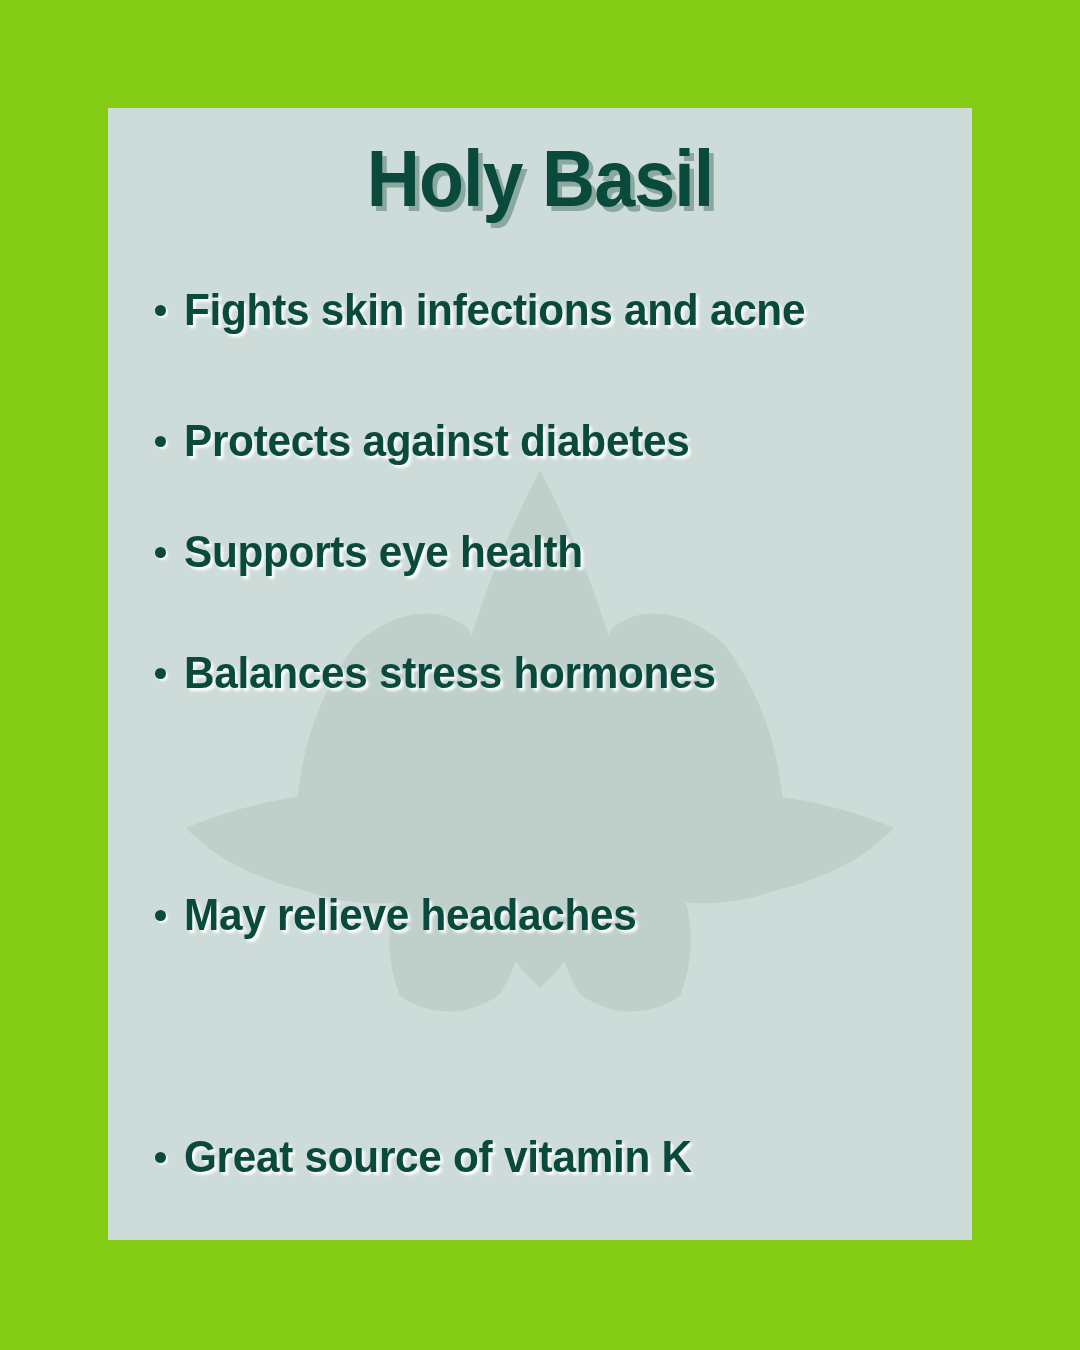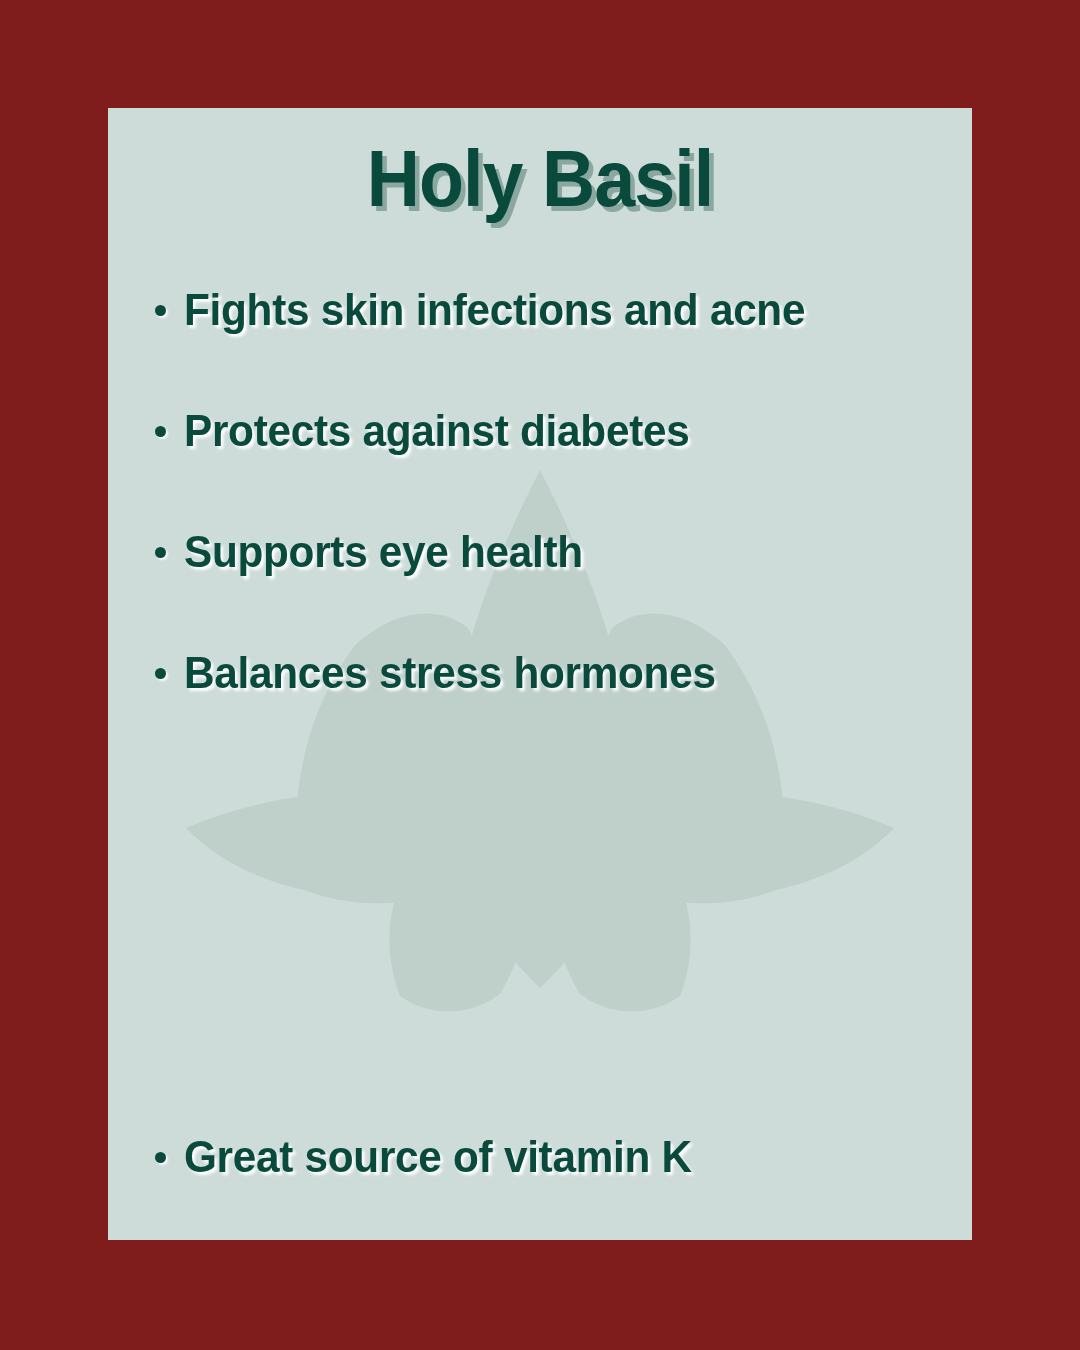--- a/index.html
+++ b/index.html
@@ -12,21 +12,21 @@
     width: 1080px;
     height: 1350px;
     font-family: "Liberation Sans", sans-serif;
     overflow: hidden;
   }
 
   #poster {
     position: relative;
     width: 1080px;
     height: 1350px;
-    background: #7f1d1d;
+    background: #84cc16;
   }
 
   
   #card {
     position: absolute;
     left: 108px;
     top: 108px;
     width: 864px;
     height: 1132px;
     background: #cedcd9;
@@ -140,36 +140,40 @@
 
     <div id="title">Holy Basil</div>
 
     <ul id="bullets">
 
       <li class="bullet-row" style="top:174px">
         <span class="bullet-dot"></span>
         <span class="bullet-text">Fights skin infections and acne</span>
       </li>
 
-      <li class="bullet-row" style="top:295px">
+      <li class="bullet-row" style="top:305px">
         <span class="bullet-dot"></span>
         <span class="bullet-text">Protects against diabetes</span>
       </li>
 
       <li class="bullet-row" style="top:537px">
         <span class="bullet-dot"></span>
         <span class="bullet-text">Balances stress hormones</span>
       </li>
 
       <li class="bullet-row" style="top:416px">
         <span class="bullet-dot"></span>
         <span class="bullet-text">Supports eye health</span>
       </li>
 
 
+      <li class="bullet-row" style="top:779px">
+        <span class="bullet-dot"></span>
+        <span class="bullet-text">May relieve headaches</span>
+      </li>
 
 
       <li class="bullet-row" style="top:1021px">
         <span class="bullet-dot"></span>
         <span class="bullet-text">Great source of vitamin K</span>
       </li>
 
     </ul>
 
   </div>

